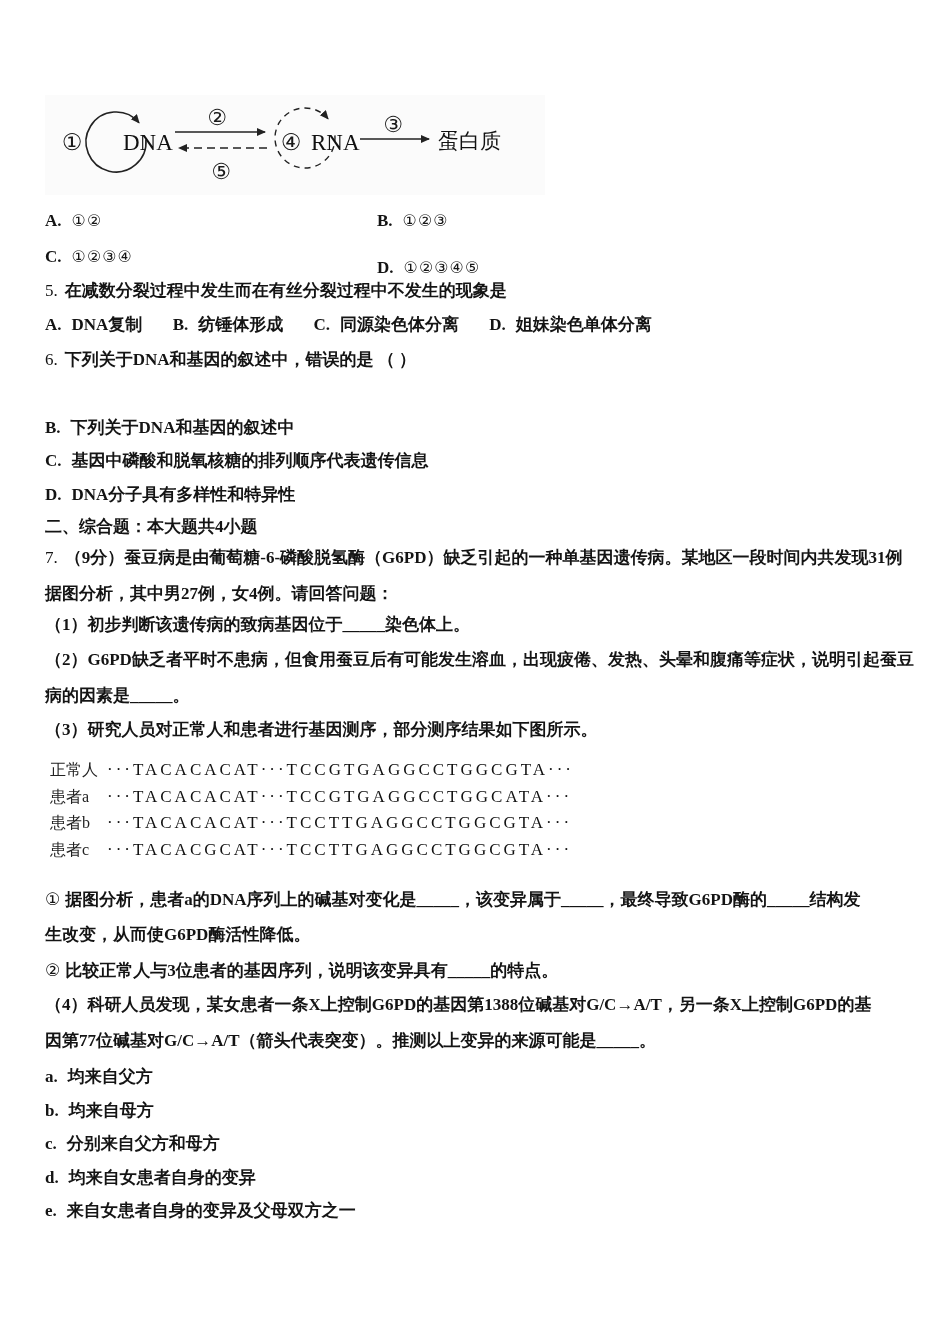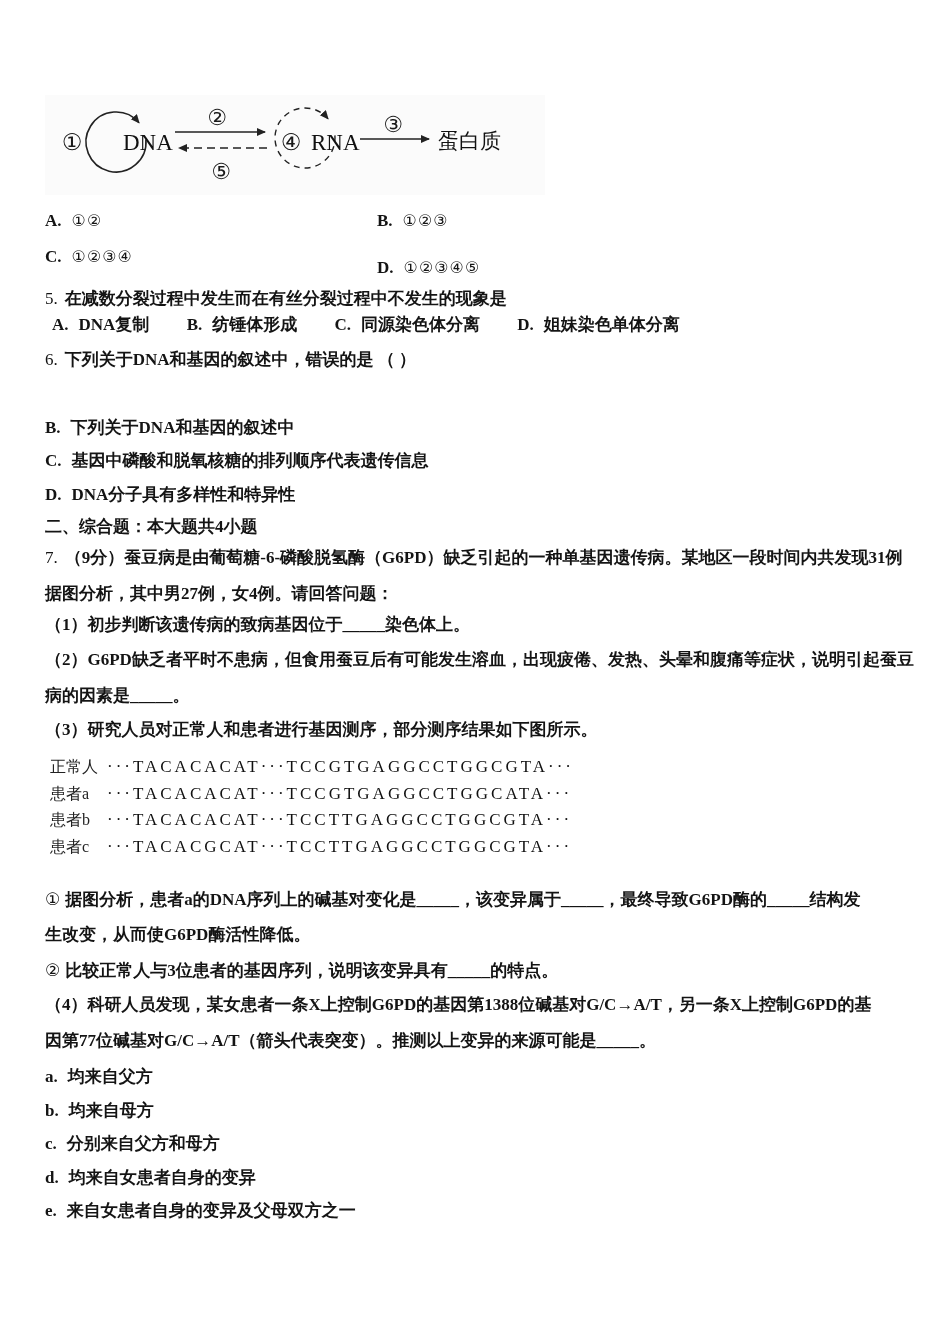--- a/index.html
+++ b/index.html
@@ -8,30 +8,30 @@
     font-family:"Liberation Serif","DejaVu Serif",serif; color:#141414;
     overflow:hidden;
   }
   .line {
     position:absolute; left:45px; white-space:nowrap;
     font-size:17px; font-weight:700; color:#141414; line-height:22px;
   }
   .col2 { left:377px; }
   .num { font-weight:400; margin-right:7px; }
   .lb  { margin-right:10px; }
-  .io  { margin-right:26px;margin-left:7px; }
+  .io  { margin-right:26px; }
   .circ {
     font-family:"DejaVu Sans",sans-serif; font-weight:400;
     font-size:16px; letter-spacing:1px;
   }
   .circ2 {
     font-family:"DejaVu Sans",sans-serif; font-weight:400;
     font-size:17px; margin-right:5px;
   }
-  .seqrow { position:absolute; left:50px; white-space:nowrap; line-height:22px; }
+  .seqrow { position:absolute; left:50px; white-space:nowrap; line-height:28px; }
   .seqlabel {
     display:inline-block; width:57px; font-weight:400; font-size:16px; color:#222222;
   }
   .seqtext {
     font-family:"Liberation Serif","DejaVu Serif",serif; font-weight:400;
     font-size:17px; letter-spacing:3px; color:#111111;
   }
   .diagram { position:absolute; left:45px; top:95px; }
 </style>
 </head>
@@ -72,21 +72,21 @@
   <div class="line col2" style="top:210px">
     <span class="lb">B.</span><span class="circ">①②③</span>
   </div>
   <div class="line" style="top:246px">
     <span class="lb">C.</span><span class="circ">①②③④</span>
   </div>
   <div class="line col2" style="top:257px">
     <span class="lb">D.</span><span class="circ">①②③④⑤</span>
   </div>
 
-  <div class="line" style="top:288px">
+  <div class="line" style="top:280px">
     <span class="num">5.</span><span>在减数分裂过程中发生而在有丝分裂过程中不发生的现象是</span>
   </div>
   <div class="line" style="top:314px">
     <span class="io"><span class="lb">A.</span><span>DNA复制</span></span>
     <span class="io"><span class="lb">B.</span><span>纺锤体形成</span></span>
     <span class="io"><span class="lb">C.</span><span>同源染色体分离</span></span>
     <span class="io"><span class="lb">D.</span><span>姐妹染色单体分离</span></span>
   </div>
 
   <div class="line" style="top:349px">

